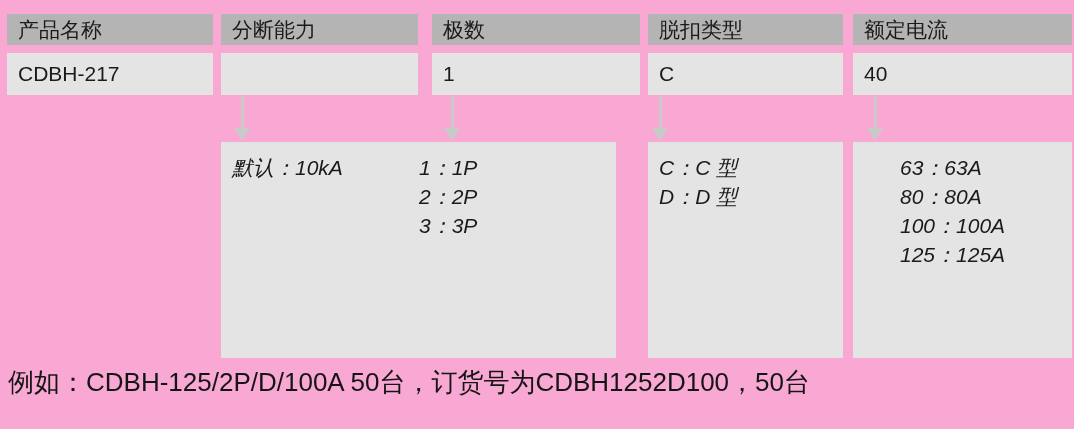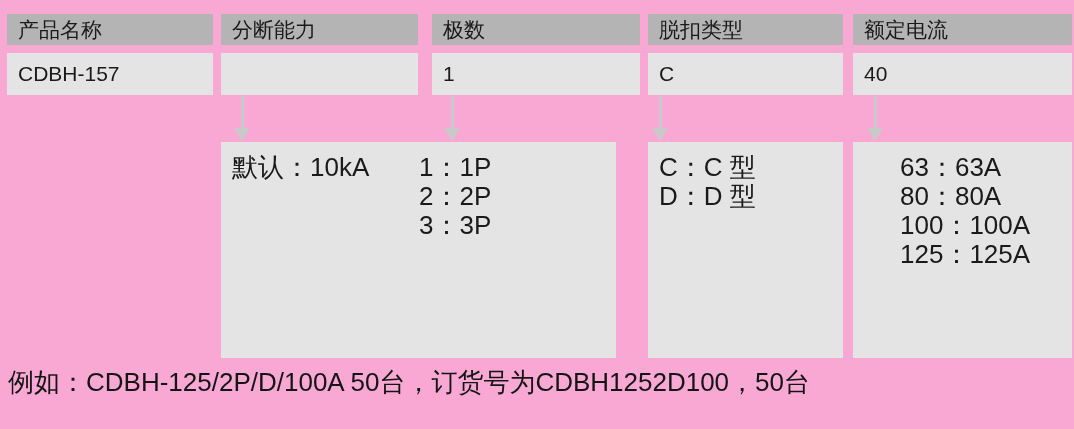--- a/index.html
+++ b/index.html
@@ -21,23 +21,24 @@
   .val{
     position:absolute;top:53px;height:42px;
     background:#e4e4e4;
     font-size:21px;line-height:42px;
     padding-left:11px;box-sizing:border-box;
     white-space:nowrap;
   }
   .opts{
     position:absolute;top:142px;height:216px;
     background:#e4e4e4;
-    font-size:26px;line-height:29px;
+    font-size:21px;line-height:29px;
     padding:11px 0 0 11px;box-sizing:border-box;
     white-space:nowrap;
+    font-style:italic;
   }
   .arrow{
     position:absolute;top:96px;width:16px;height:45px;
   }
   .arrow .stem{
     width:3px;height:32px;margin:0 auto;
     background:#c9c9c9;
   }
   .arrow .head{
     width:0;height:0;margin:0 auto;
@@ -50,21 +51,21 @@
     font-size:26px;line-height:27px;
     white-space:nowrap;color:#151515;
   }
 </style>
 </head>
 <body>
 
 <div id="stage">
 
   <div class="hdr" style="left:7px;width:206px;">产品名称</div>
-  <div class="val" style="left:7px;width:206px;">CDBH-157</div>
+  <div class="val" style="left:7px;width:206px;">CDBH-217</div>
 
   <div class="hdr" style="left:221px;width:197px;">分断能力</div>
   <div class="val" style="left:221px;width:197px;"></div>
   <div class="arrow" style="left:234px;">
     <div class="stem"></div>
     <div class="head"></div>
   </div>
   <div class="opts" style="left:221px;width:197px;">
     <div>默认：10kA</div>
   </div>

